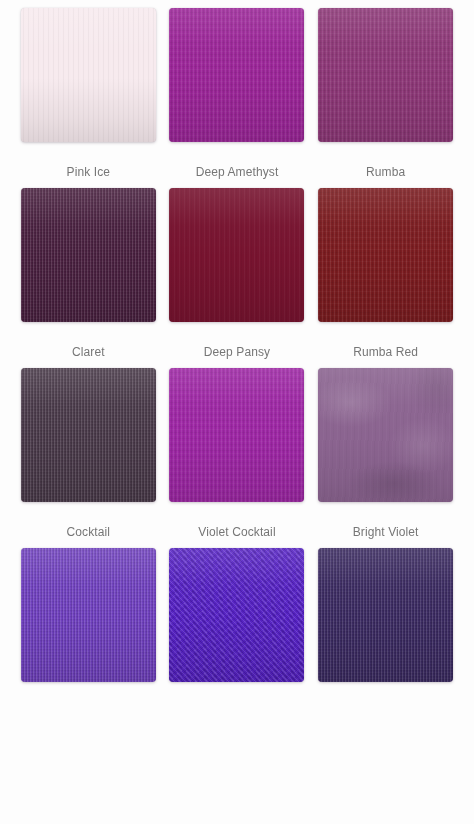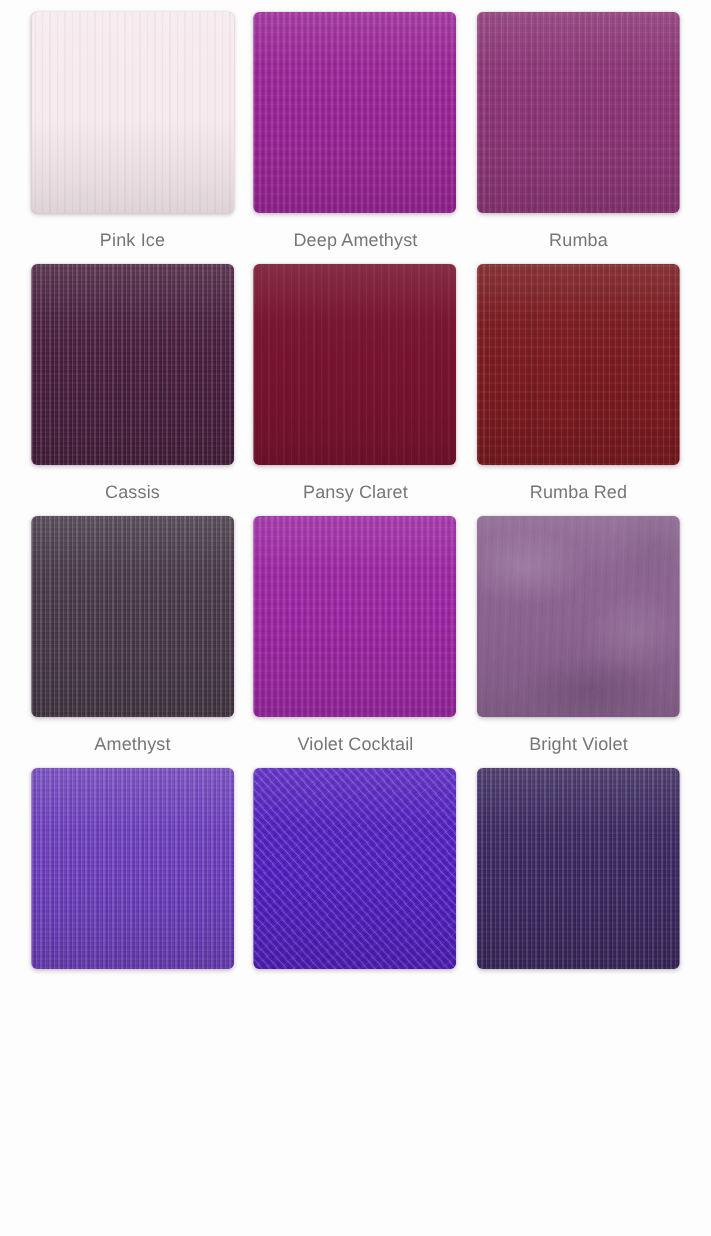--- a/index.html
+++ b/index.html
@@ -172,21 +172,21 @@
         rgba(255,255,255,0.03) 0px,
         rgba(255,255,255,0.03) 1px,
         rgba(0,0,0,0.00) 1px,
         rgba(0,0,0,0.00) 2px,
         rgba(0,0,0,0.05) 2px,
         rgba(0,0,0,0.05) 3px
       );
   }
 
   .swatch-label {
-    margin-top: 11px;
+    margin-top: 23px;
     font-size: 12px;
     line-height: 14px;
     color: #767676;
     letter-spacing: 0.1px;
     text-align: center;
     white-space: nowrap;
   }
 </style>
 </head>
 <body style="background-color: rgb(253, 253, 253);">
@@ -199,33 +199,33 @@
     <div class="swatch-cell">
       <div class="swatch-chip" style="background-color: rgb(156, 38, 153);"></div>
       <div class="swatch-label">Deep Amethyst</div>
     </div>
     <div class="swatch-cell">
       <div class="swatch-chip" style="background-color: rgb(142, 56, 120);"></div>
       <div class="swatch-label">Rumba</div>
     </div>
     <div class="swatch-cell">
       <div class="swatch-chip tex-rib-fine" style="background-color: rgb(74, 32, 64);"></div>
-      <div class="swatch-label">Cassis</div>
+      <div class="swatch-label">Claret</div>
     </div>
     <div class="swatch-cell">
       <div class="swatch-chip tex-smooth" style="background-color: rgb(119, 19, 47);"></div>
-      <div class="swatch-label">Pansy Claret</div>
+      <div class="swatch-label">Deep Pansy</div>
     </div>
     <div class="swatch-cell">
       <div class="swatch-chip" style="background-color: rgb(124, 28, 32);"></div>
       <div class="swatch-label">Rumba Red</div>
     </div>
     <div class="swatch-cell">
       <div class="swatch-chip tex-rib-fine" style="background-color: rgb(74, 58, 74);"></div>
-      <div class="swatch-label">Amethyst</div>
+      <div class="swatch-label">Cocktail</div>
     </div>
     <div class="swatch-cell">
       <div class="swatch-chip" style="background-color: rgb(158, 39, 165);"></div>
       <div class="swatch-label">Violet Cocktail</div>
     </div>
     <div class="swatch-cell">
       <div class="swatch-chip tex-suede" style="background-color: rgb(139, 100, 144);"></div>
       <div class="swatch-label">Bright Violet</div>
     </div>
     <div class="swatch-cell">

